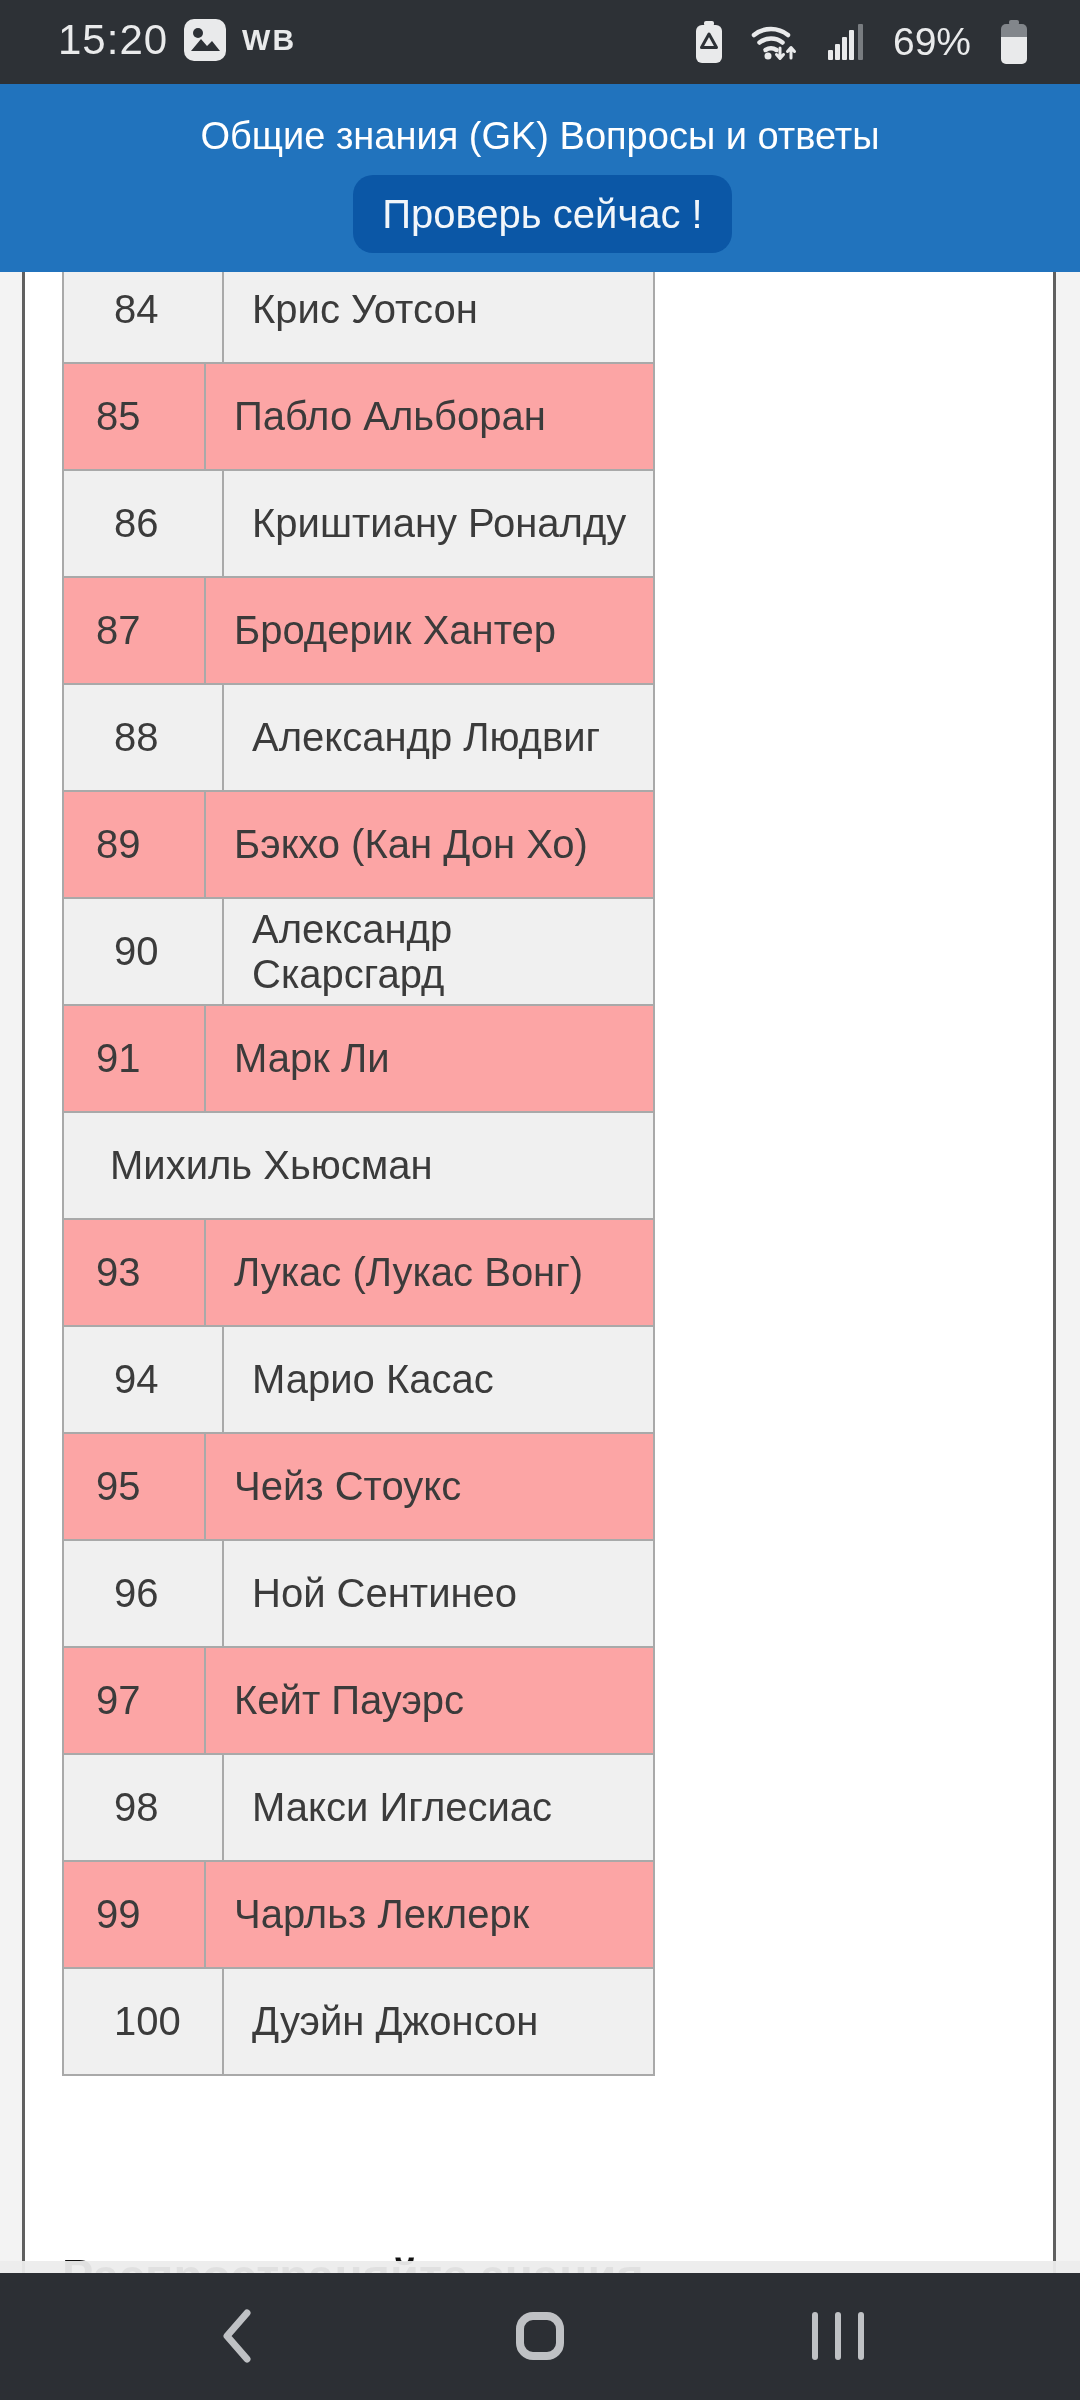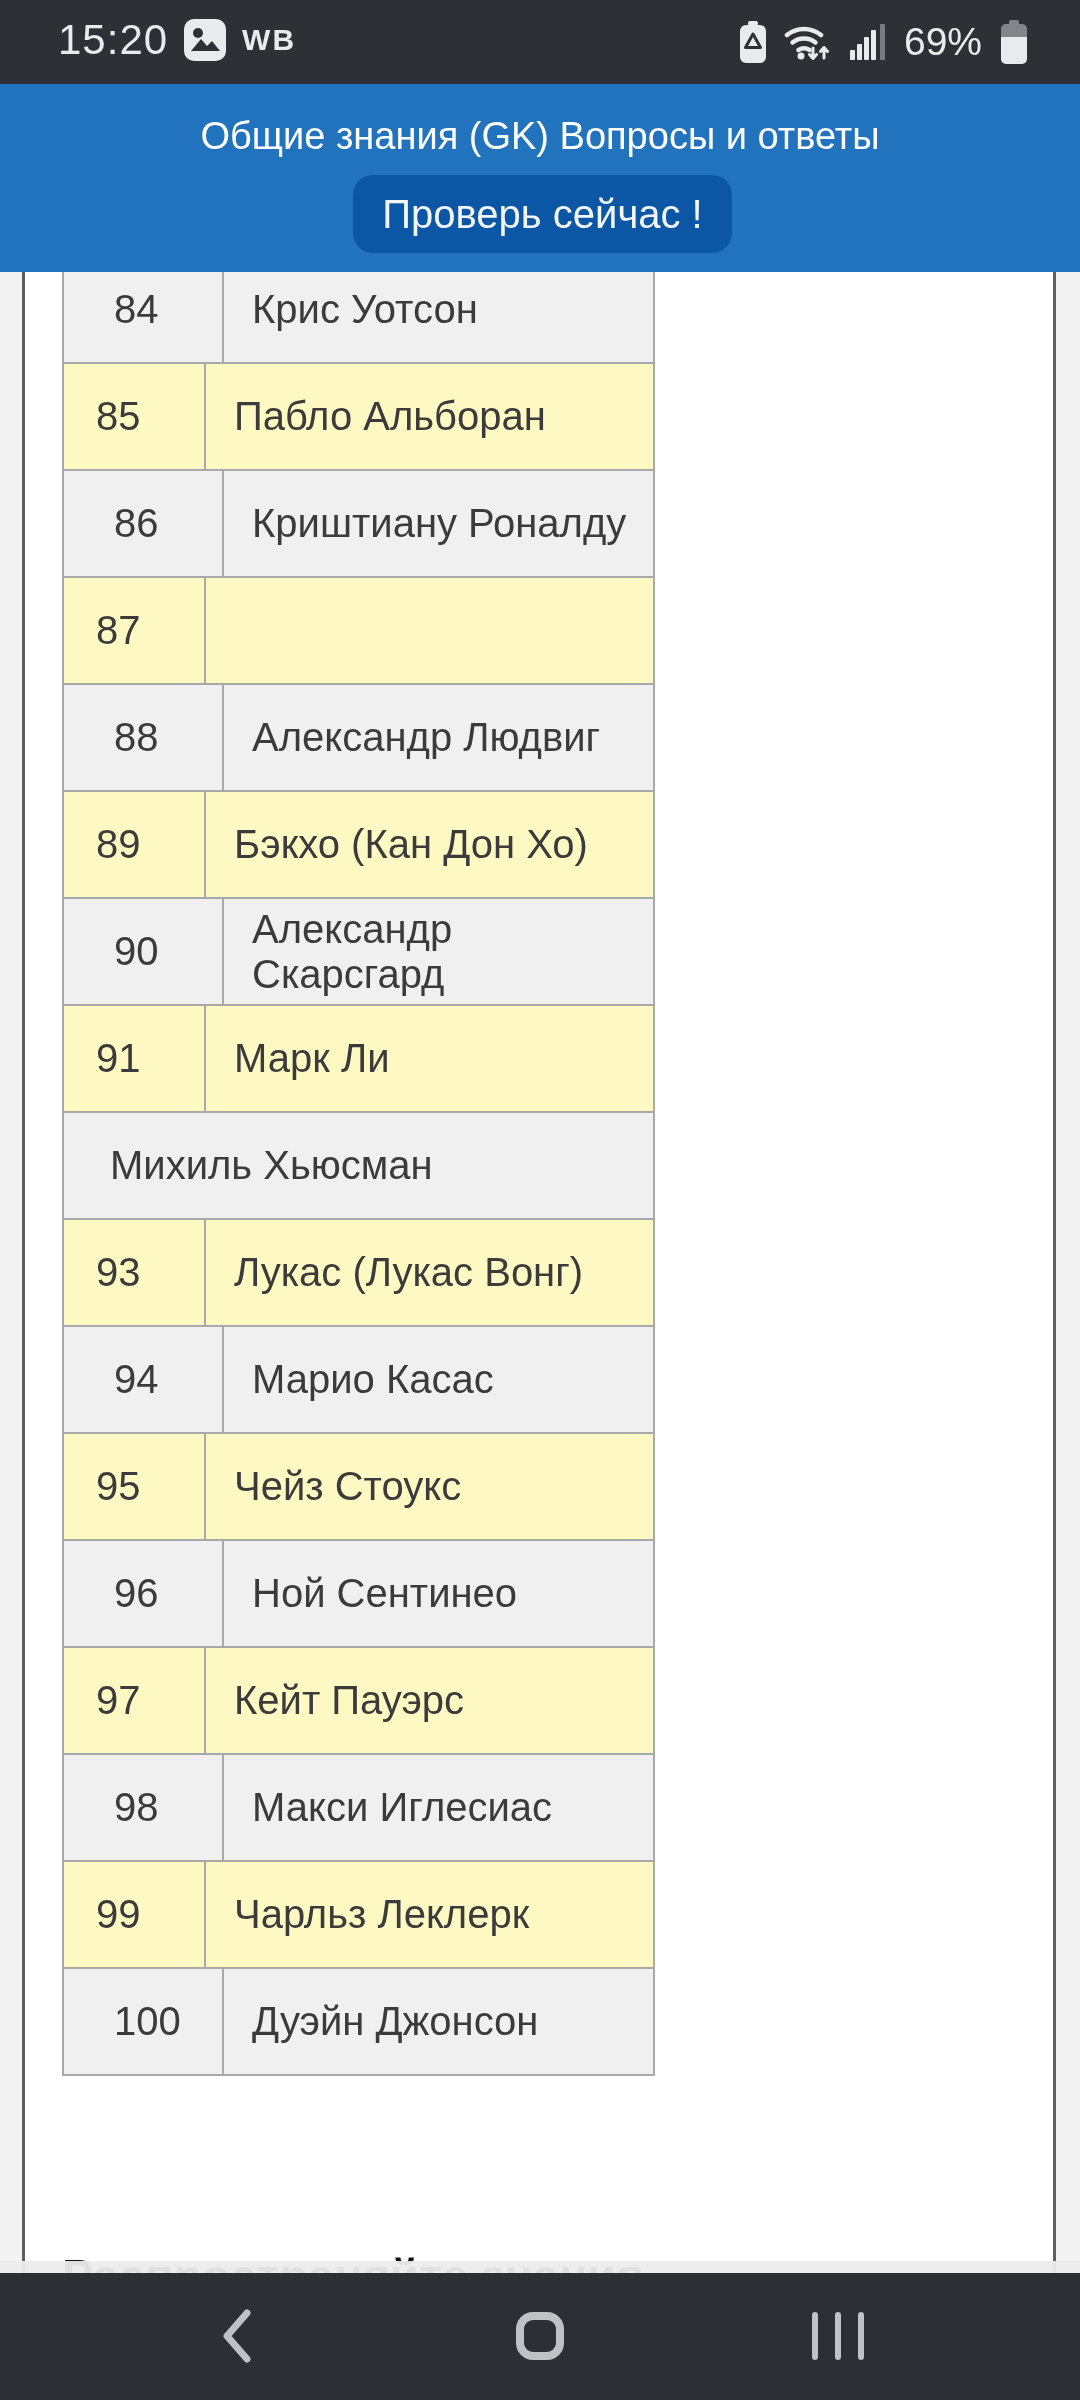--- a/index.html
+++ b/index.html
@@ -8,21 +8,21 @@
     background:#f3f3f3;font-family:"Liberation Sans",sans-serif;
   }
   
   .status-bar{
     position:absolute;left:0;top:0;width:1080px;height:84px;
     background:#2d3136;z-index:30;color:#e9eaeb;
   }
   .sb-left{position:absolute;left:58px;top:0;height:80px;display:flex;align-items:center;gap:16px;}
   .sb-time{font-size:42px;letter-spacing:1px;}
   .sb-wb{font-size:30px;font-weight:600;letter-spacing:2px;}
-  .sb-right{position:absolute;right:52px;top:0;height:84px;display:flex;align-items:center;gap:18px;}
+  .sb-right{position:absolute;right:52px;top:0;height:84px;display:flex;align-items:center;gap:29px;}
   .sb-batt-label{font-size:39px;}
   
   .header{
     position:absolute;left:0;top:84px;width:1080px;height:188px;
     background:#2173bd;z-index:20;
   }
   .header-title{
     position:absolute;left:0;top:30px;width:100%;text-align:center;
     color:#ffffff;font-size:38px;line-height:44px;font-weight:400;
   }
@@ -36,21 +36,21 @@
   .content{
     position:absolute;left:22px;top:84px;width:1034px;height:2190px;
     background:#ffffff;border-left:3px solid #606060;border-right:3px solid #606060;
     box-sizing:border-box;z-index:10;
   }
   .table-wrap{
     position:absolute;left:37px;top:171px;width:593px;
     border:2px solid #a9a9a9;border-bottom:none;box-sizing:border-box;
     background:#fff;
   }
-  .trow{display:flex;height:105px;border-bottom:2px solid #a9a9a9;background:#fef9c3;}
+  .trow{display:flex;height:105px;border-bottom:2px solid #a9a9a9;background:#fca5a5;}
   .trow.alt{background:#f0f0f0;padding-left:18px;}
   .cell{display:flex;align-items:center;font-size:40px;color:#3b3b3b;box-sizing:border-box;}
   .cell.rank{width:142px;border-right:2px solid #a9a9a9;padding-left:32px;}
   .cell.name{flex:1;padding-left:28px;}
   .footer-heading{
     position:absolute;left:37px;top:2164px;margin:0;
     font-size:47px;font-weight:bold;color:#101010;white-space:nowrap;
   }
   
   .nav-scrim{
@@ -128,20 +128,21 @@
       <div class="trow">
         <div class="cell rank">85</div>
         <div class="cell name">Пабло Альборан</div>
       </div>
       <div class="trow alt">
         <div class="cell rank">86</div>
         <div class="cell name">Криштиану Роналду</div>
       </div>
       <div class="trow">
         <div class="cell rank">87</div>
+        <div class="cell name">Бродерик Хантер</div>
       </div>
       <div class="trow alt">
         <div class="cell rank">88</div>
         <div class="cell name">Александр Людвиг</div>
       </div>
       <div class="trow">
         <div class="cell rank">89</div>
         <div class="cell name">Бэкхо (Кан Дон Хо)</div>
       </div>
       <div class="trow alt">

